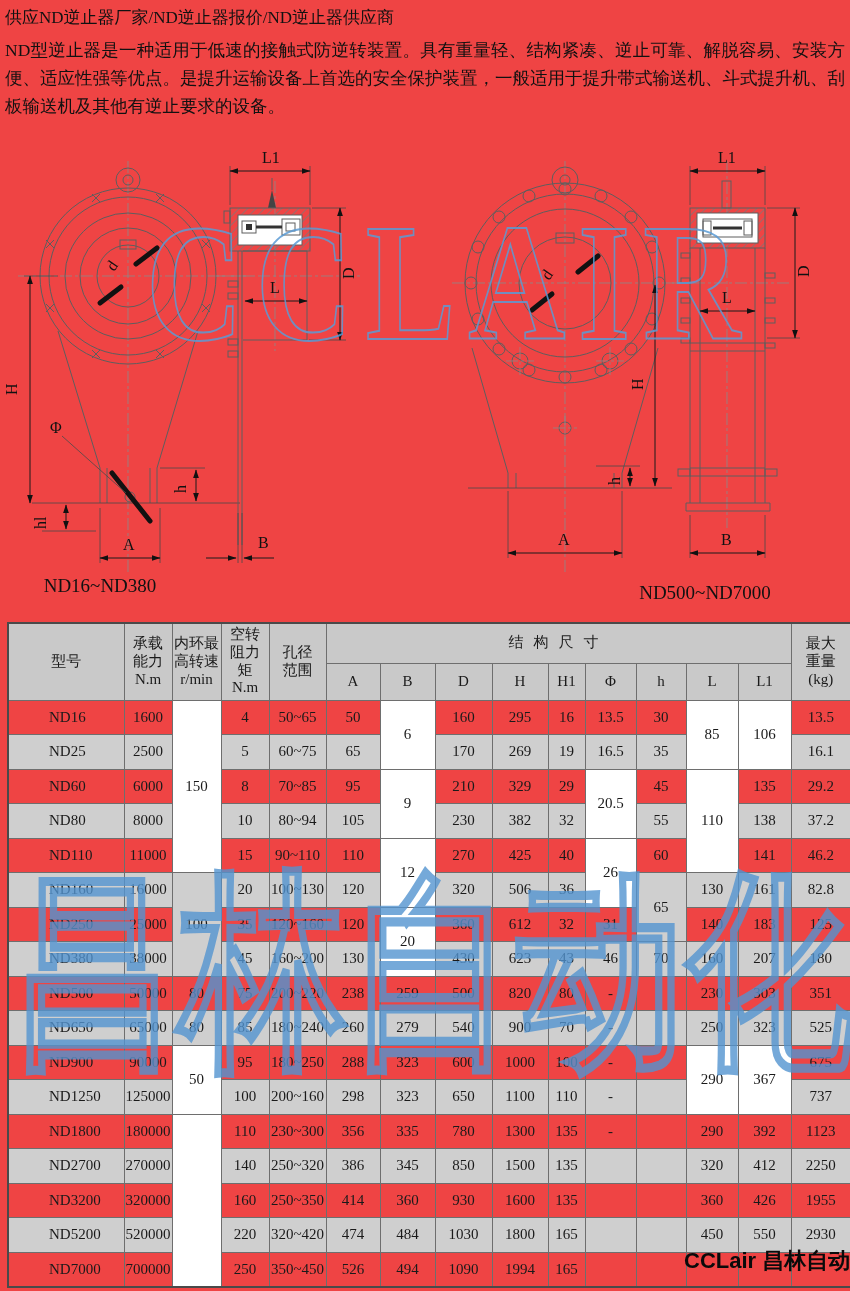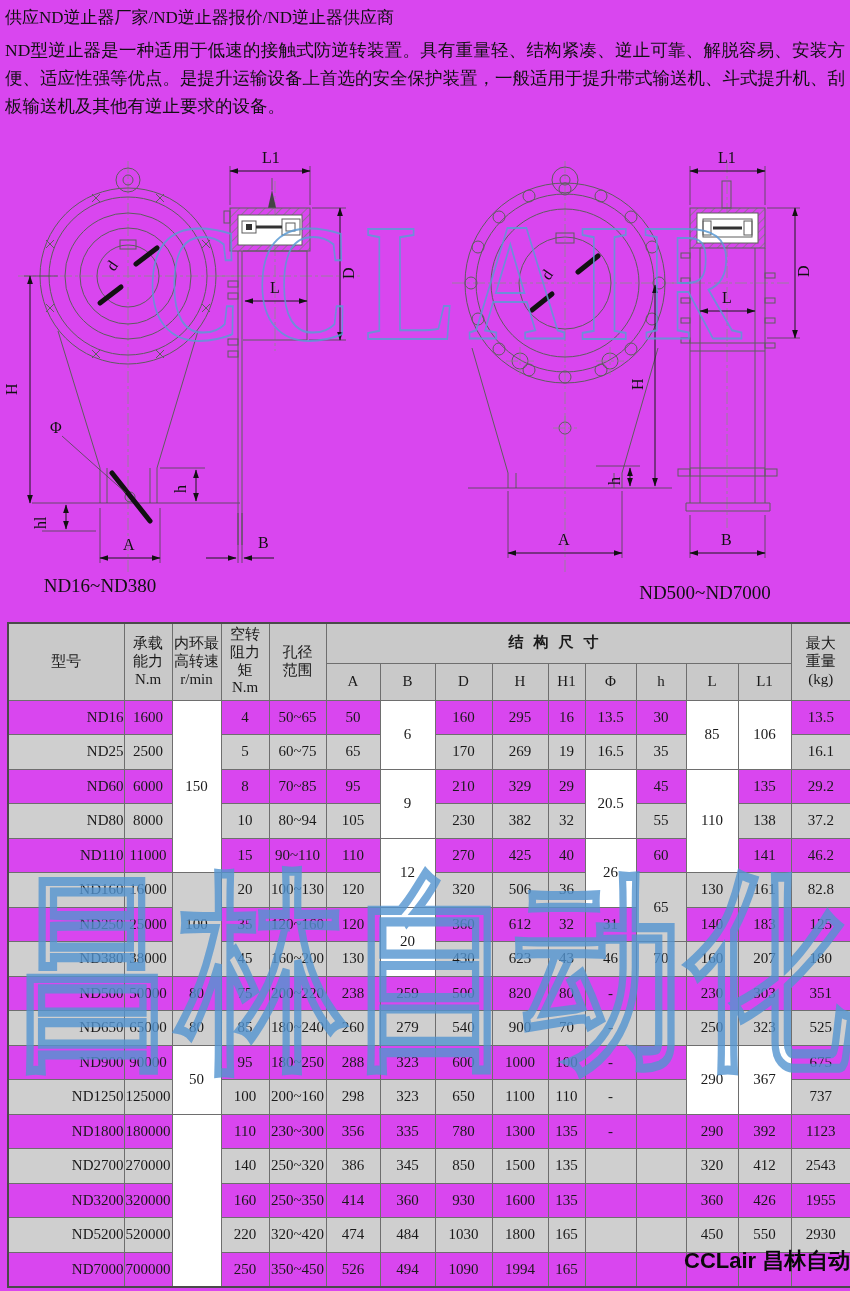--- a/index.html
+++ b/index.html
@@ -1,16 +1,16 @@
 <!DOCTYPE html>
 <html><head>
 <meta charset="utf-8">
 <style>
   html,body{margin:0;padding:0;background:#fff;}
-  .page{position:relative;width:850px;height:1291px;overflow:hidden;background:#d946ef;
+  .page{position:relative;width:850px;height:1291px;overflow:hidden;background:#ef4444;
         font-family:"Liberation Serif",serif;color:#111;}
   .title{position:absolute;top:6px;left:5px;font-size:17px;white-space:nowrap;}
   .intro{position:absolute;top:36px;left:5px;width:840px;font-size:17.5px;line-height:28px;
          text-align:justify;}
   .drawings{position:absolute;top:133px;left:0;}
   
   .wm{position:absolute;line-height:1;color:transparent;pointer-events:none;white-space:nowrap;
       font-weight:bold;transform-origin:left top;}
   .wm-cclair{top:198px;left:146px;font-size:168px;letter-spacing:16px;
       -webkit-text-stroke:2px rgba(91,155,213,.85);transform:scaleX(.80);}
@@ -19,25 +19,25 @@
   .logo{position:absolute;top:1246px;left:684px;font-size:22px;font-weight:bold;
         font-family:"Liberation Sans",sans-serif;color:#0a0a0a;white-space:nowrap;}
   
   .table-wrap{position:absolute;top:622px;left:7px;}
   table{border-collapse:collapse;table-layout:fixed;width:836px;font-size:15px;color:#1a1a1a;}
   th,td{border:1px solid #6e6e6e;text-align:center;padding:0;overflow:hidden;}
   table{border:2px solid #4a4a4a;}
   thead th{background:#c9c9c9;font-weight:normal;white-space:pre-line;line-height:1.18;font-size:15px;}
   thead tr:first-child{height:40px;}
   thead tr:last-child{height:37px;}
-  th.span-h{letter-spacing:10px;font-weight:bold;}
+  th.span-h{letter-spacing:10px;}
   tbody td{height:33.5px;}
   tbody tr:nth-child(even) td{background:#cfcfcf;}
   tbody td.mg{background:#fff;}
-  tbody td.model{text-align:right;padding-left:22px;}
+  tbody td.model{text-align:left;padding-left:40px;}
   
   .dw{stroke:#5e5e5e;fill:none;stroke-width:1;}
   .cl{stroke:#8a8a8a;fill:none;stroke-width:.8;stroke-dasharray:12 3 3 3;}
   .dm{stroke:#1a1a1a;fill:none;stroke-width:1;marker-start:url(#ar);marker-end:url(#ar);}
   .ex{stroke:#4a4a4a;fill:none;stroke-width:.8;}
   .hand{stroke:#111;stroke-width:5;stroke-linecap:round;}
   .xm{stroke:#5e5e5e;stroke-width:1;}
   .tl{font-family:"Liberation Serif",serif;font-size:16px;fill:#111;}
   .cap{font-family:"Liberation Serif",serif;font-size:19px;fill:#111;}
 </style>
@@ -488,21 +488,21 @@
             <td>250~320</td>
             <td>386</td>
             <td>345</td>
             <td>850</td>
             <td>1500</td>
             <td>135</td>
             <td></td>
             <td></td>
             <td>320</td>
             <td>412</td>
-            <td>2543</td>
+            <td>2250</td>
           </tr>
           <tr>
             <td class="model">ND3200</td>
             <td>320000</td>
             <td>160</td>
             <td>250~350</td>
             <td>414</td>
             <td>360</td>
             <td>930</td>
             <td>1600</td>

